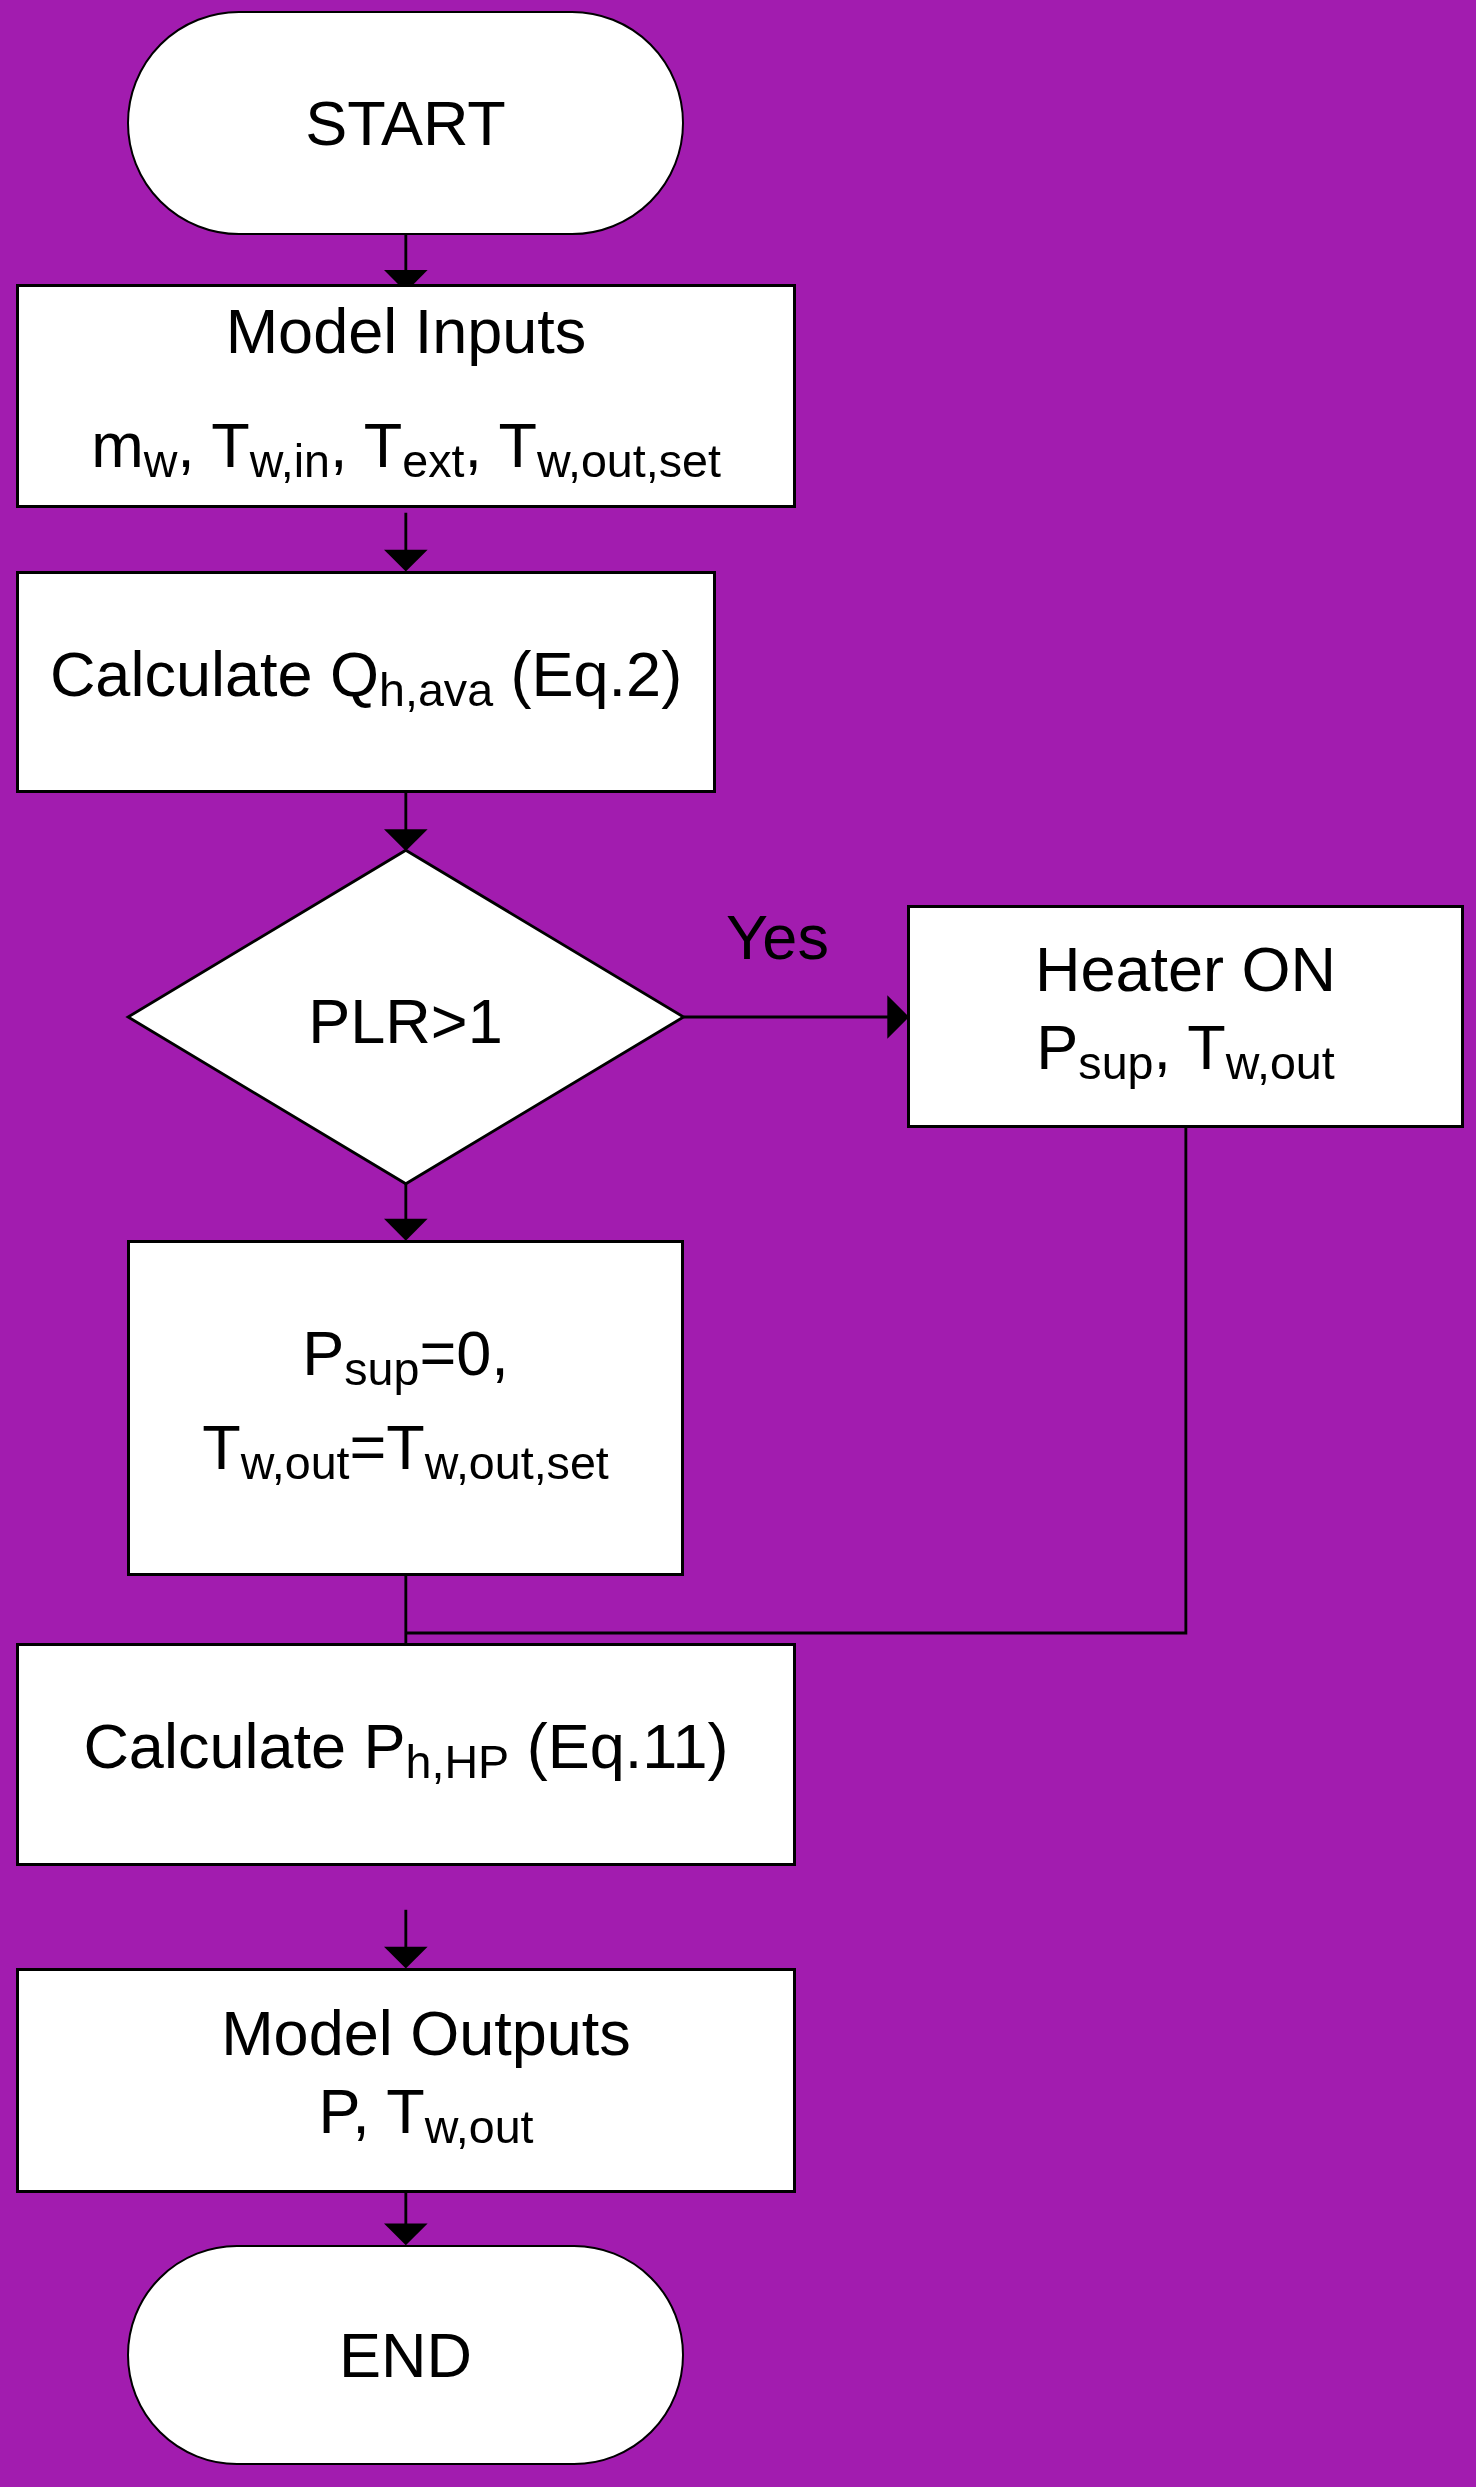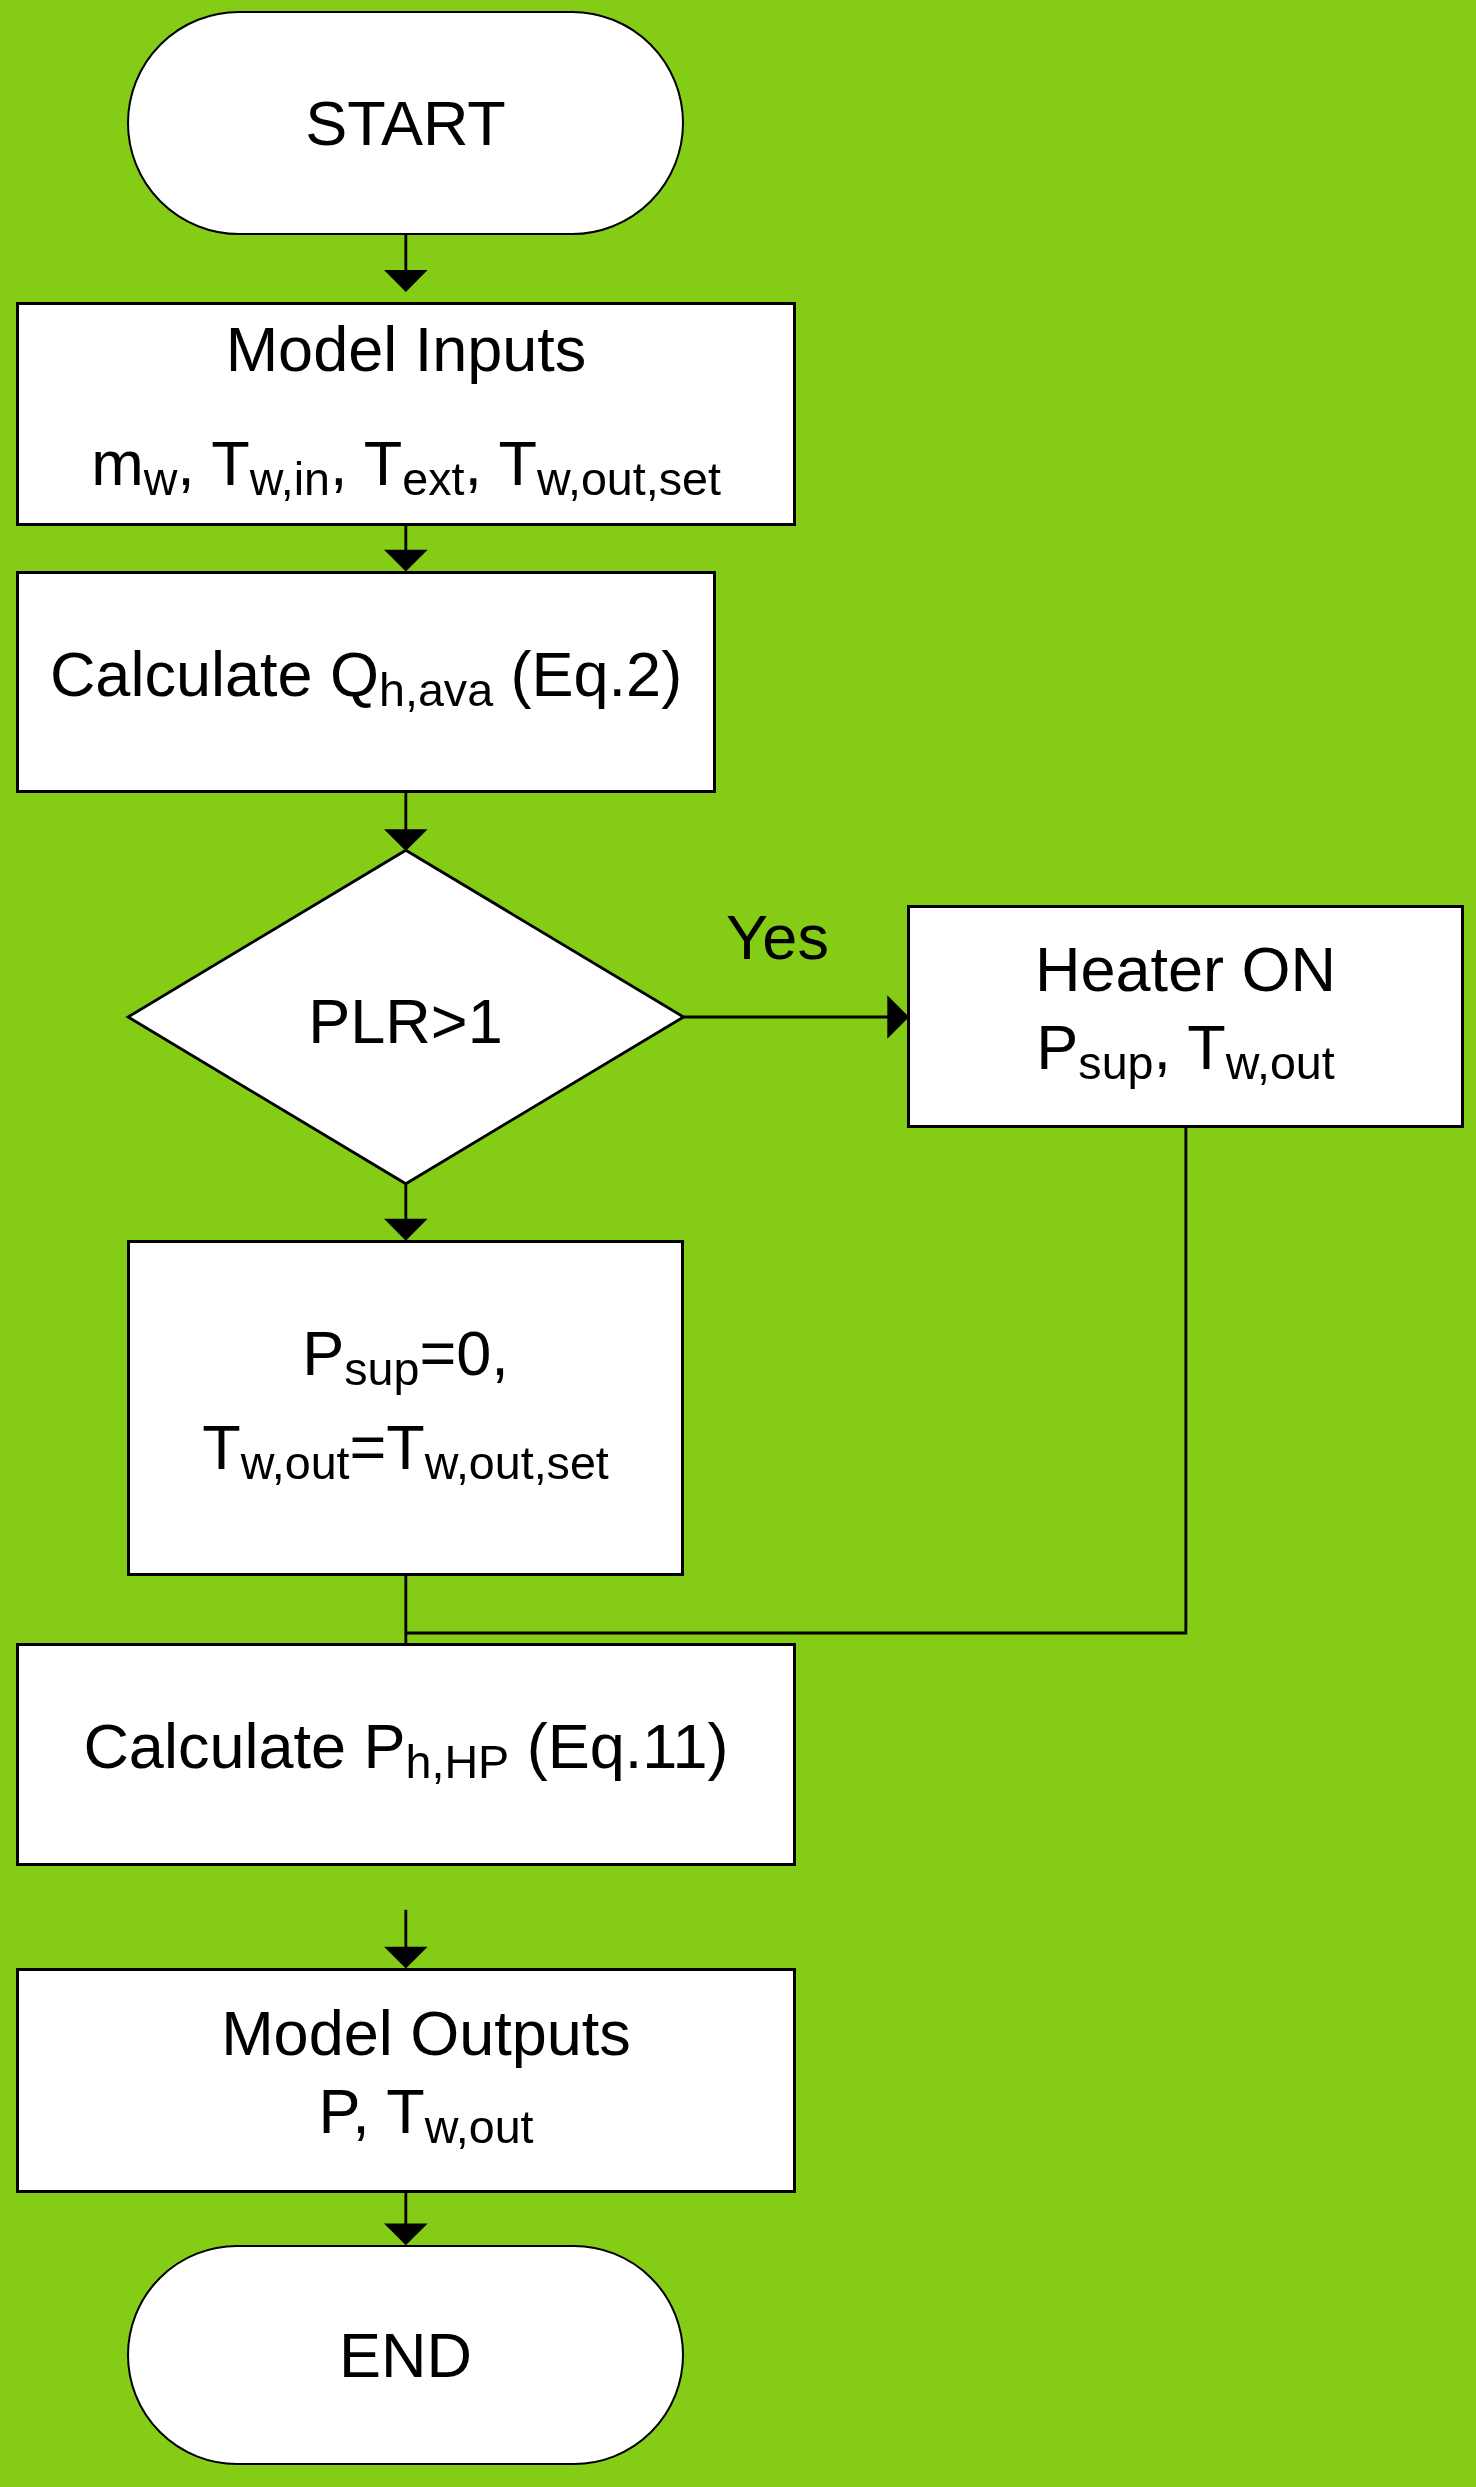--- a/index.html
+++ b/index.html
@@ -4,21 +4,21 @@
 <style>
   html, body {
     margin: 0;
     padding: 0;
     background: #ffffff;
   }
   .canvas {
     position: relative;
     width: 1477px;
     height: 2487px;
-    background: #84cc16;
+    background: #a21caf;
     font-family: "Liberation Sans", sans-serif;
     color: #000000;
     overflow: hidden;
   }
   svg.connectors {
     position: absolute;
     left: 0;
     top: 0;
     z-index: 1;
   }
@@ -53,21 +53,21 @@
     font-size: 63px;
     white-space: nowrap;
     background: transparent;
   }
   .sub {
     font-size: 0.74em;
     vertical-align: -0.22em;
   }
   
   .n-start   { left: 127px; top: 11.4px;   width: 557px; height: 224px; }
-  .n-inputs  { left: 16px;  top: 302px;  width: 780px; height: 224px; gap: 36px; }
+  .n-inputs  { left: 16px;  top: 284px;  width: 780px; height: 224px; gap: 36px; }
   .n-calcq   { left: 16px;  top: 571px;  width: 700px; height: 222px; }
   .n-hon     { left: 907px; top: 905px;  width: 557px; height: 223px; }
   .n-hoff    { left: 127px; top: 1240px; width: 557px; height: 336px; }
   .n-calcp   { left: 16px;  top: 1643px; width: 780px; height: 223px; }
   .n-outputs { left: 16px;  top: 1968px; width: 780px; height: 225px; padding-left: 40px; }
   .n-end     { left: 127px; top: 2245px; width: 557px; height: 220px; border-radius: 110px; }
   .l-plr     { left: 128px; top: 854px;  width: 555px; height: 334px; }
   .l-yes     { left: 692px; top: 896px;  width: 171px; height: 81px; }
 </style>
 </head>

